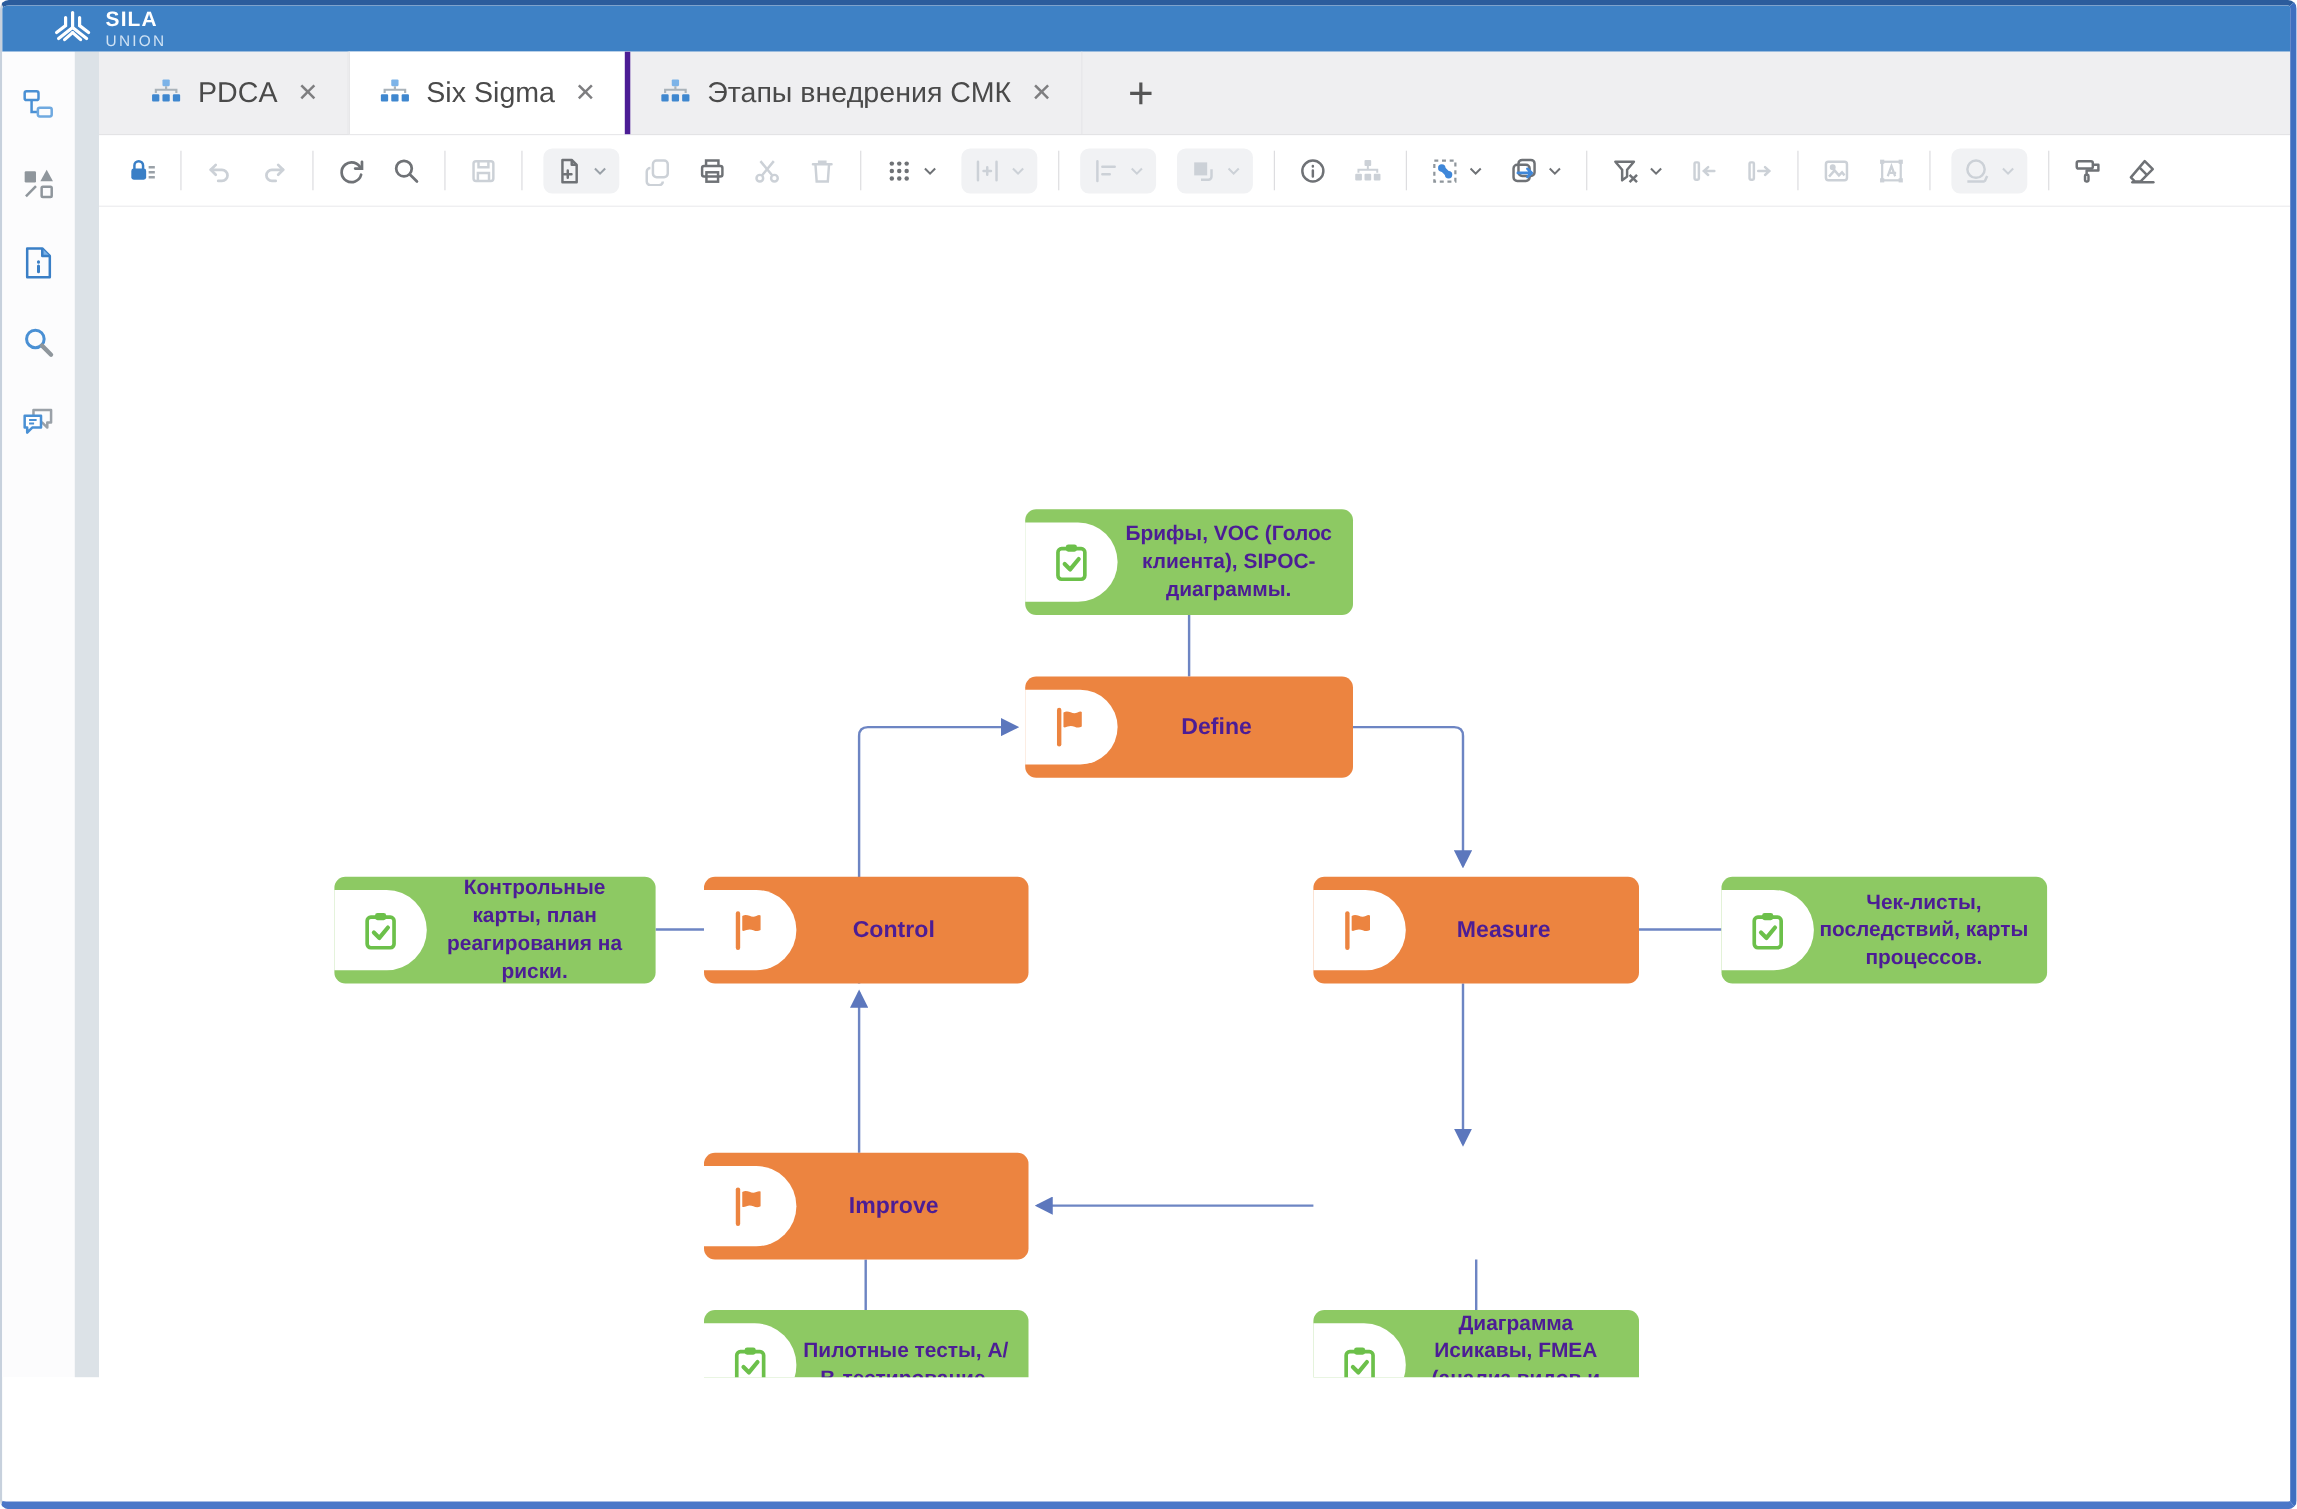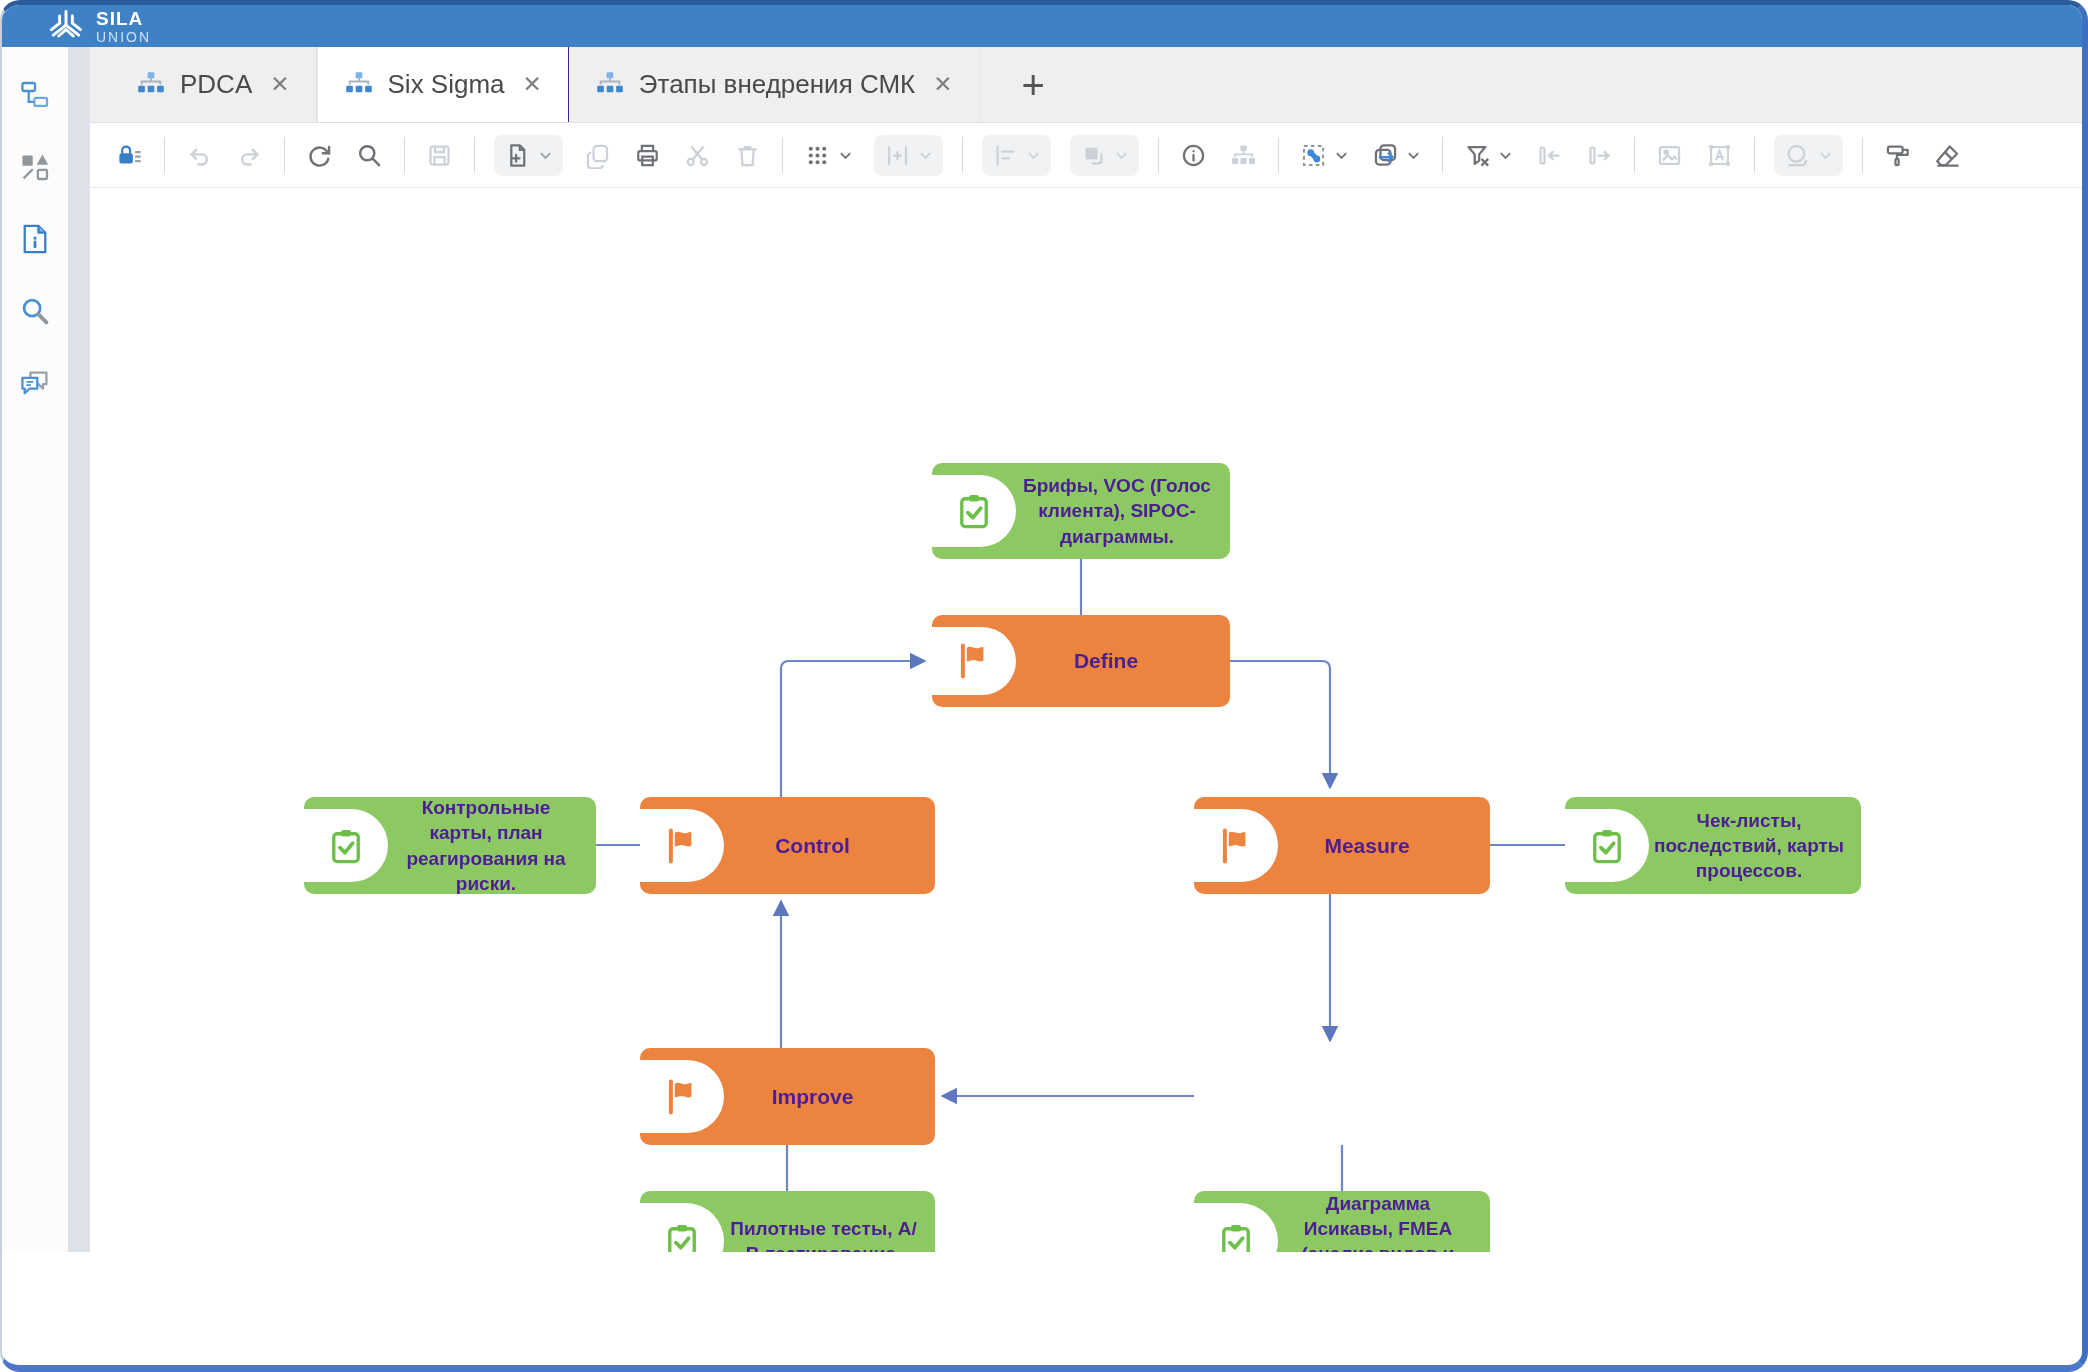--- a/index.html
+++ b/index.html
@@ -1,35 +1,35 @@
 <!DOCTYPE html>
 <html><head>
 <meta charset="utf-8">
 <style>
   html,body{margin:0;padding:0;background:#fff;font-family:"Liberation Sans",sans-serif;}
   .window{position:relative;width:2088px;height:1372px;box-sizing:border-box;
     border-top:5px solid #2b5c9c;border-left:2px solid #c7d1dd;
     border-right:6px solid #3f6fc0;border-bottom:7px solid #4a77c8;
-    border-radius:20px;overflow:hidden;background:#fff;}
+    border-radius:8px;overflow:hidden;background:#fff;}
   
   .topbar{height:42px;background:#3e81c5;display:flex;align-items:center;padding-left:44px;}
   .logo{display:flex;align-items:center;gap:10px;}
   .logo-text{display:flex;flex-direction:column;line-height:1;}
   .logo-text .t1{color:#fff;font-weight:bold;font-size:19px;letter-spacing:1px;}
   .logo-text .t2{color:#cfe2f4;font-size:14px;letter-spacing:2px;margin-top:2px;}
   
   .mainrow{display:flex;height:1205px;}
   .sidebar{width:66px;background:#fcfcfd;display:flex;flex-direction:column;align-items:center;padding-top:32px;gap:40px;}
   .sidebar button{background:none;border:none;padding:0;cursor:pointer;height:32px;}
   .siderail{width:22px;background:#dce2e7;}
   .content{flex:1;display:flex;flex-direction:column;min-width:0;}
   
   .tabbar{height:75px;background:#efeff1;display:flex;align-items:stretch;padding-left:20px;border-bottom:1px solid #e0e0e2;}
   .tab{display:flex;align-items:center;gap:14px;padding:0 26px;font-size:26px;color:#4a4a4a;cursor:pointer;border-right:1px solid #e6e6e8;}
-  .tab.active{background:#fff;border-right:1px solid #4c1d95;border-left:1px solid #e2e2e4;}
+  .tab.active{background:#fff;border-right:5px solid #4c1d95;border-left:1px solid #e2e2e4;}
   .tab .close{font-size:23px;color:#7e7e80;margin-left:4px;}
   .addtab{font-size:40px;color:#555;background:none;border:none;margin-left:34px;cursor:pointer;align-self:center;line-height:1;padding:0 8px;}
   
   .toolbar{height:64px;background:#fff;border-bottom:1px solid #e8e8ea;display:flex;align-items:center;padding:0 24px;gap:19px;}
   .tb{background:none;border:none;padding:2px;display:flex;align-items:center;gap:7px;cursor:pointer;}
   .tb svg{width:27px;height:27px;display:block;}
   .tb .chev{width:15px;height:13px;}
   .pill{background:#f1f2f4;border-radius:8px;padding:7px 10px;}
   .en{color:#6f7276;}
   .dis{color:#ccd1d7;}

